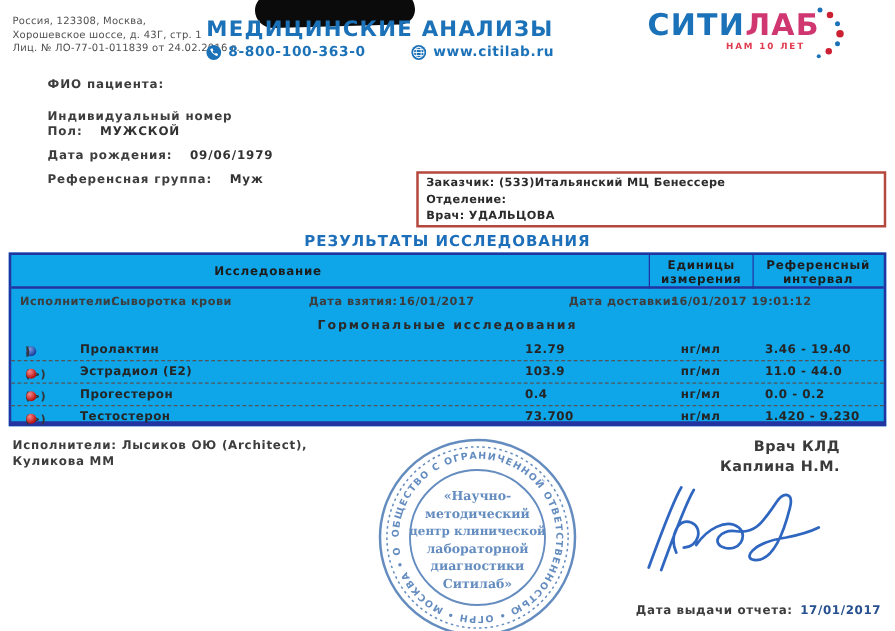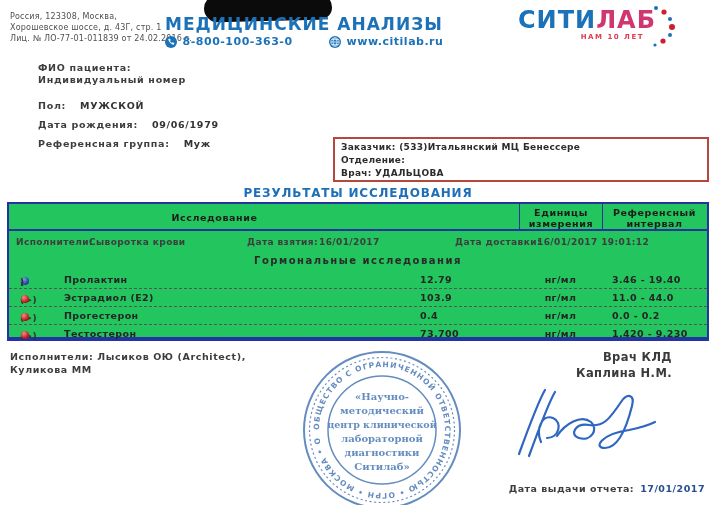--- a/index.html
+++ b/index.html
@@ -25,21 +25,21 @@
   
   .pline { left:10px; font-size:9.5px; font-weight:700; color:#3d3d3d; letter-spacing:0.7px;margin-left:28px; }
   .pline .val { margin-left:10px; color:#333; }
 
   
   .order-box { left:333px; top:137px; width:376px; height:45px; border:2px solid #b5473c;
     padding:2px 6px; font-size:9px; font-weight:700; color:#2c2c2c; line-height:13px; letter-spacing:0.3px; background:#fff; }
 
   
   .rtitle { left:0; top:186px; width:716px; text-align:center; font-size:12px; font-weight:800; color:#1e6fba; letter-spacing:0.8px; }
-  .rtable { left:7px; top:202px; width:702px; height:139px; border:2px solid #2334a0; border-bottom-width:4px; background:#22c55e; }
+  .rtable { left:7px; top:202px; width:702px; height:139px; border:2px solid #2334a0; border-bottom-width:4px; background:#0ea5e9; }
   .thead { position:absolute; left:0; top:0; width:100%; height:27px; border-bottom:2px solid #2334a0; }
   .th { position:absolute; top:0; height:27px; display:flex; align-items:center; justify-content:center;
         font-size:9.5px; font-weight:700; color:#1d1d1d; letter-spacing:0.6px; text-align:center; line-height:11px; flex-direction:column; }
   .th1 { left:0; width:411px; } .th2 { left:411px; width:99px; border-left:1.5px solid #2334a0; }
   .th3 { left:510px; width:83px; border-left:1.5px solid #2334a0; } .th4 { left:593px; width:104px; border-left:1.5px solid #2334a0; }
   .biorow { position:absolute; left:0; top:27px; width:100%; height:22px; font-size:9px; font-weight:700; color:#3d3d3d; letter-spacing:0.4px; }
   .biorow span { position:absolute; top:6px; white-space:nowrap; }
   .sectrow { position:absolute; left:0; top:49px; width:100%; height:18px; text-align:center;
              font-size:10px; font-weight:700; color:#2a2a2a; letter-spacing:1.5px; line-height:16px; }
   .trow { position:absolute; left:0; width:100%; height:18px; font-size:9.5px; color:#252525; letter-spacing:0.4px; }
@@ -108,21 +108,21 @@
     <circle cx="20" cy="16" r="2" fill="#1c72b8"></circle>
     <circle cx="22" cy="24" r="3" fill="#cc2033"></circle>
     <circle cx="20" cy="32" r="2" fill="#1c72b8"></circle>
     <circle cx="13" cy="38" r="2.6" fill="#cc2033"></circle>
     <circle cx="5" cy="42" r="1.6" fill="#1c72b8"></circle>
   </svg>
 
   <div class="abs pline" style="top:62px">
     <span>ФИО пациента:</span>
   </div>
-  <div class="abs pline" style="top:74px">
+  <div class="abs pline" style="top:88px">
     <span>Индивидуальный номер</span>
   </div>
   <div class="abs pline" style="top:100px">
     <span>Пол:</span>
     <span class="val">МУЖСКОЙ</span>
   </div>
   <div class="abs pline" style="top:119px">
     <span>Дата рождения:</span>
     <span class="val">09/06/1979</span>
   </div>

